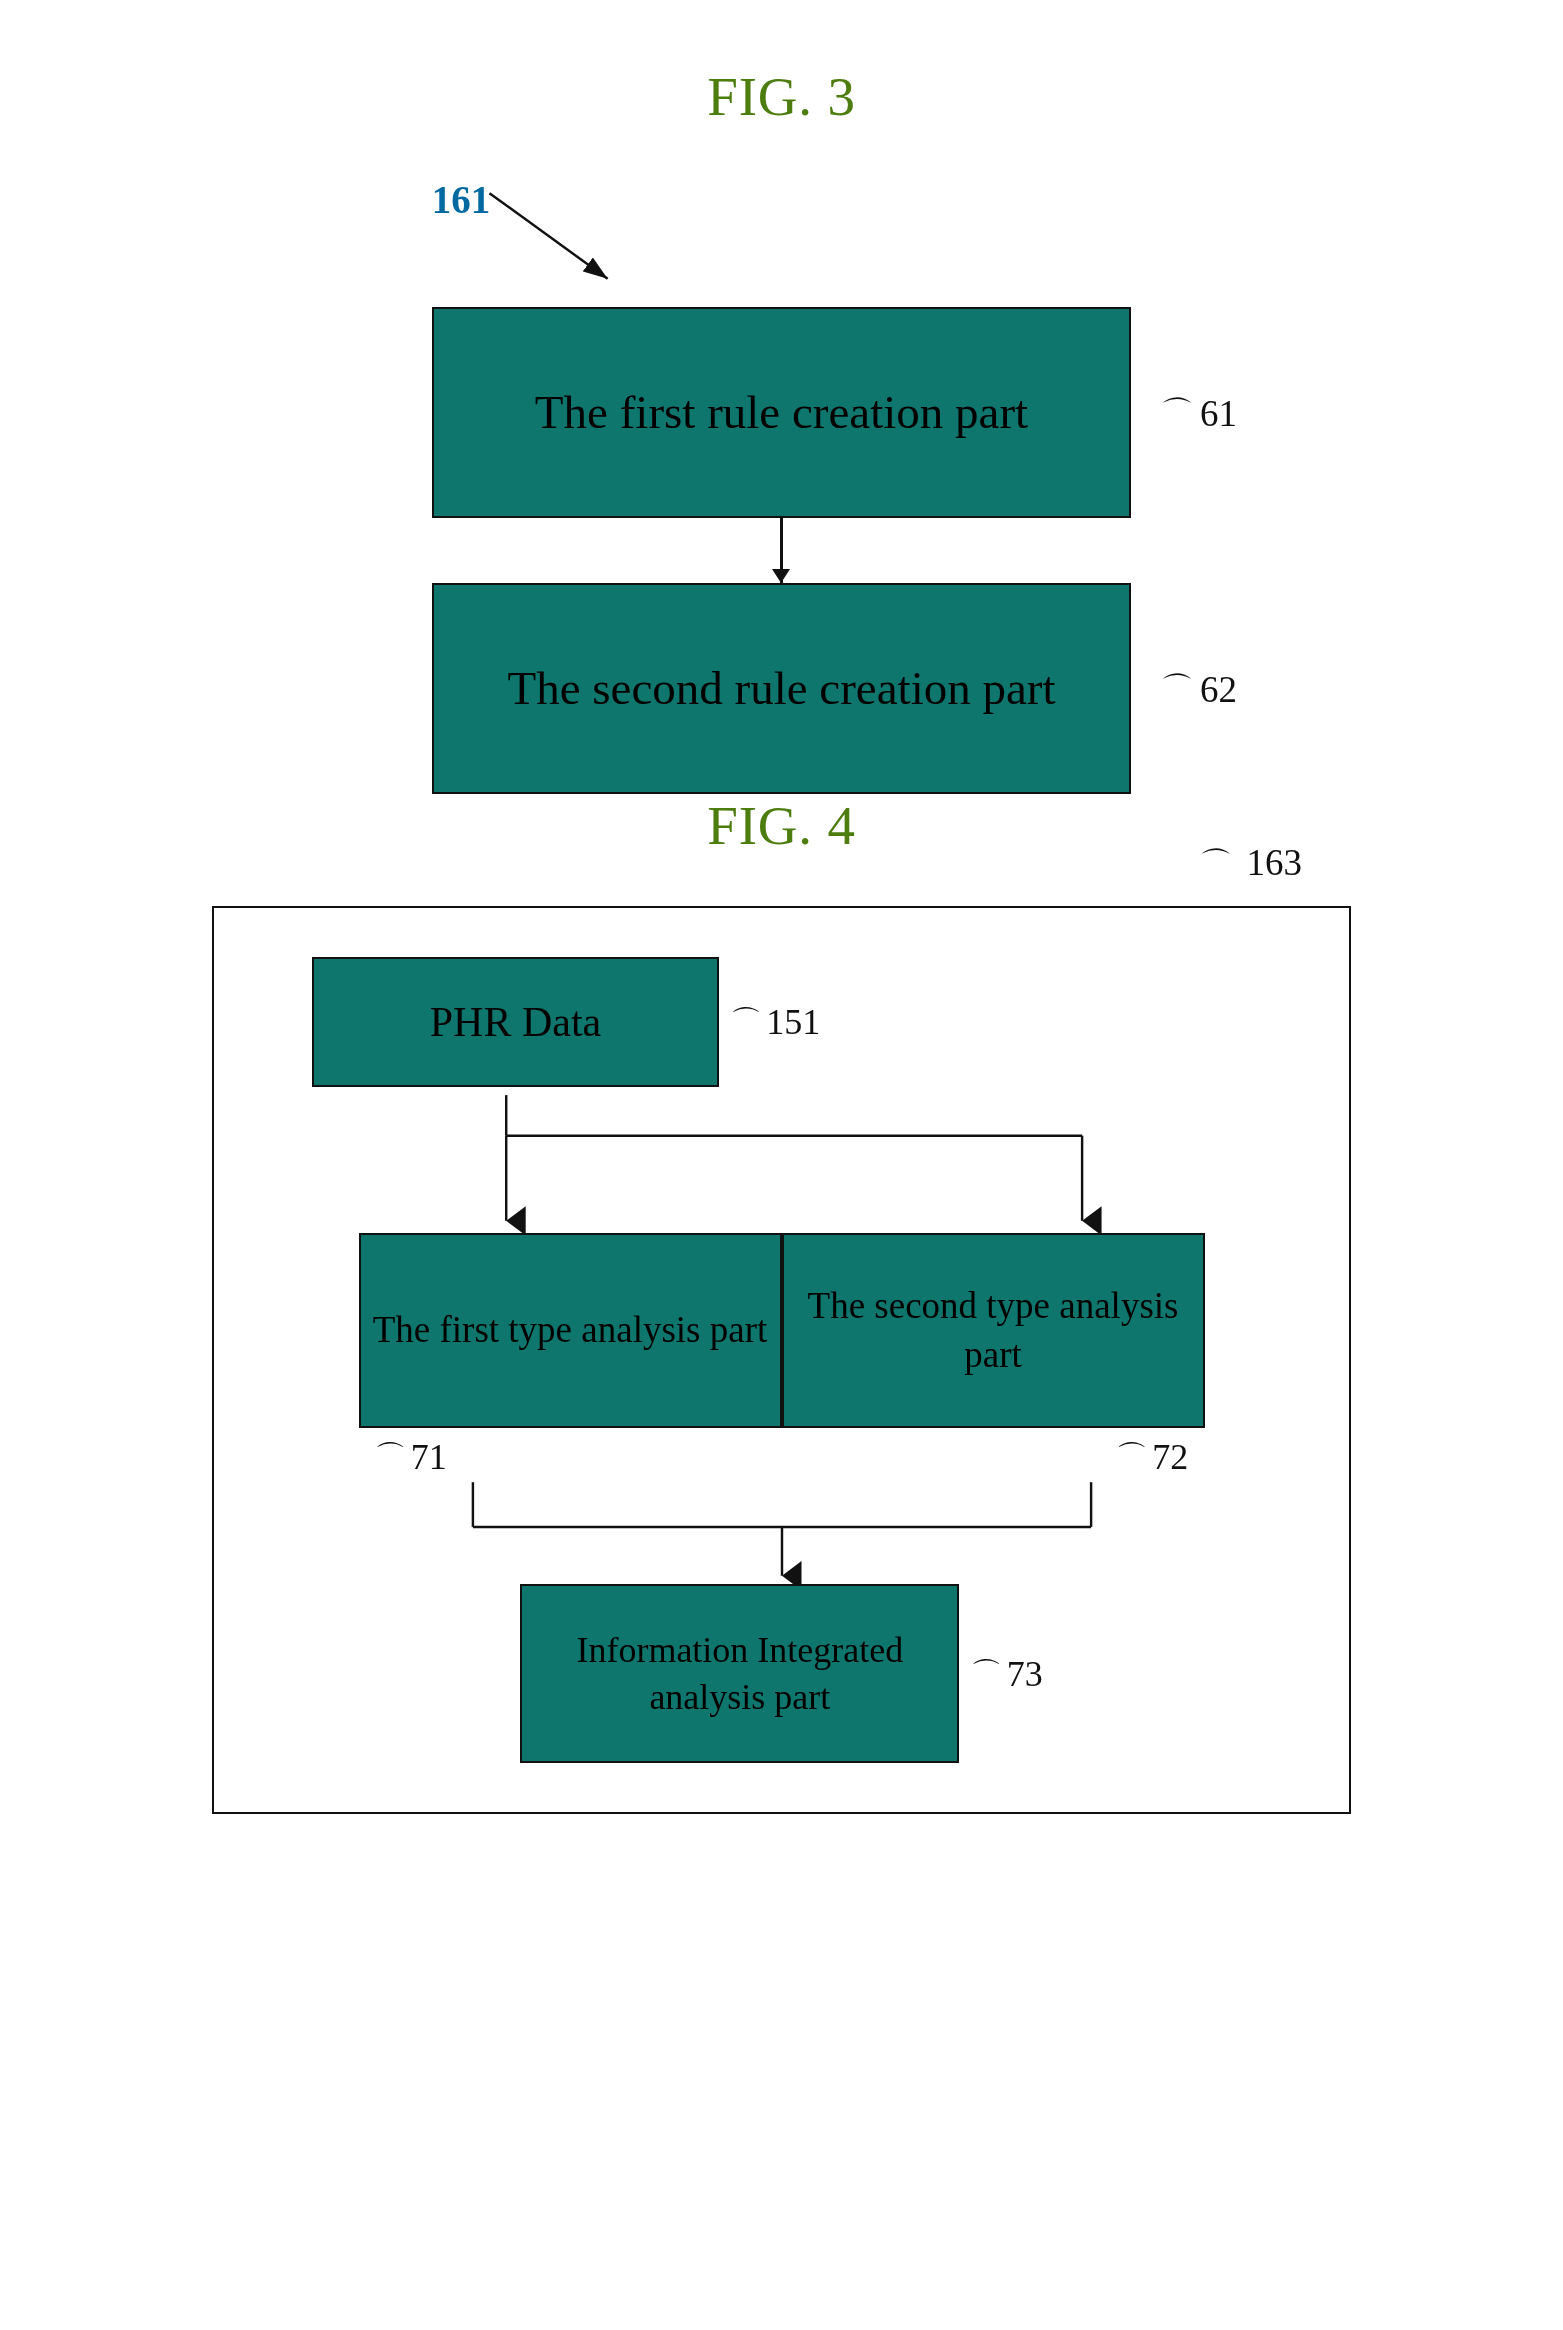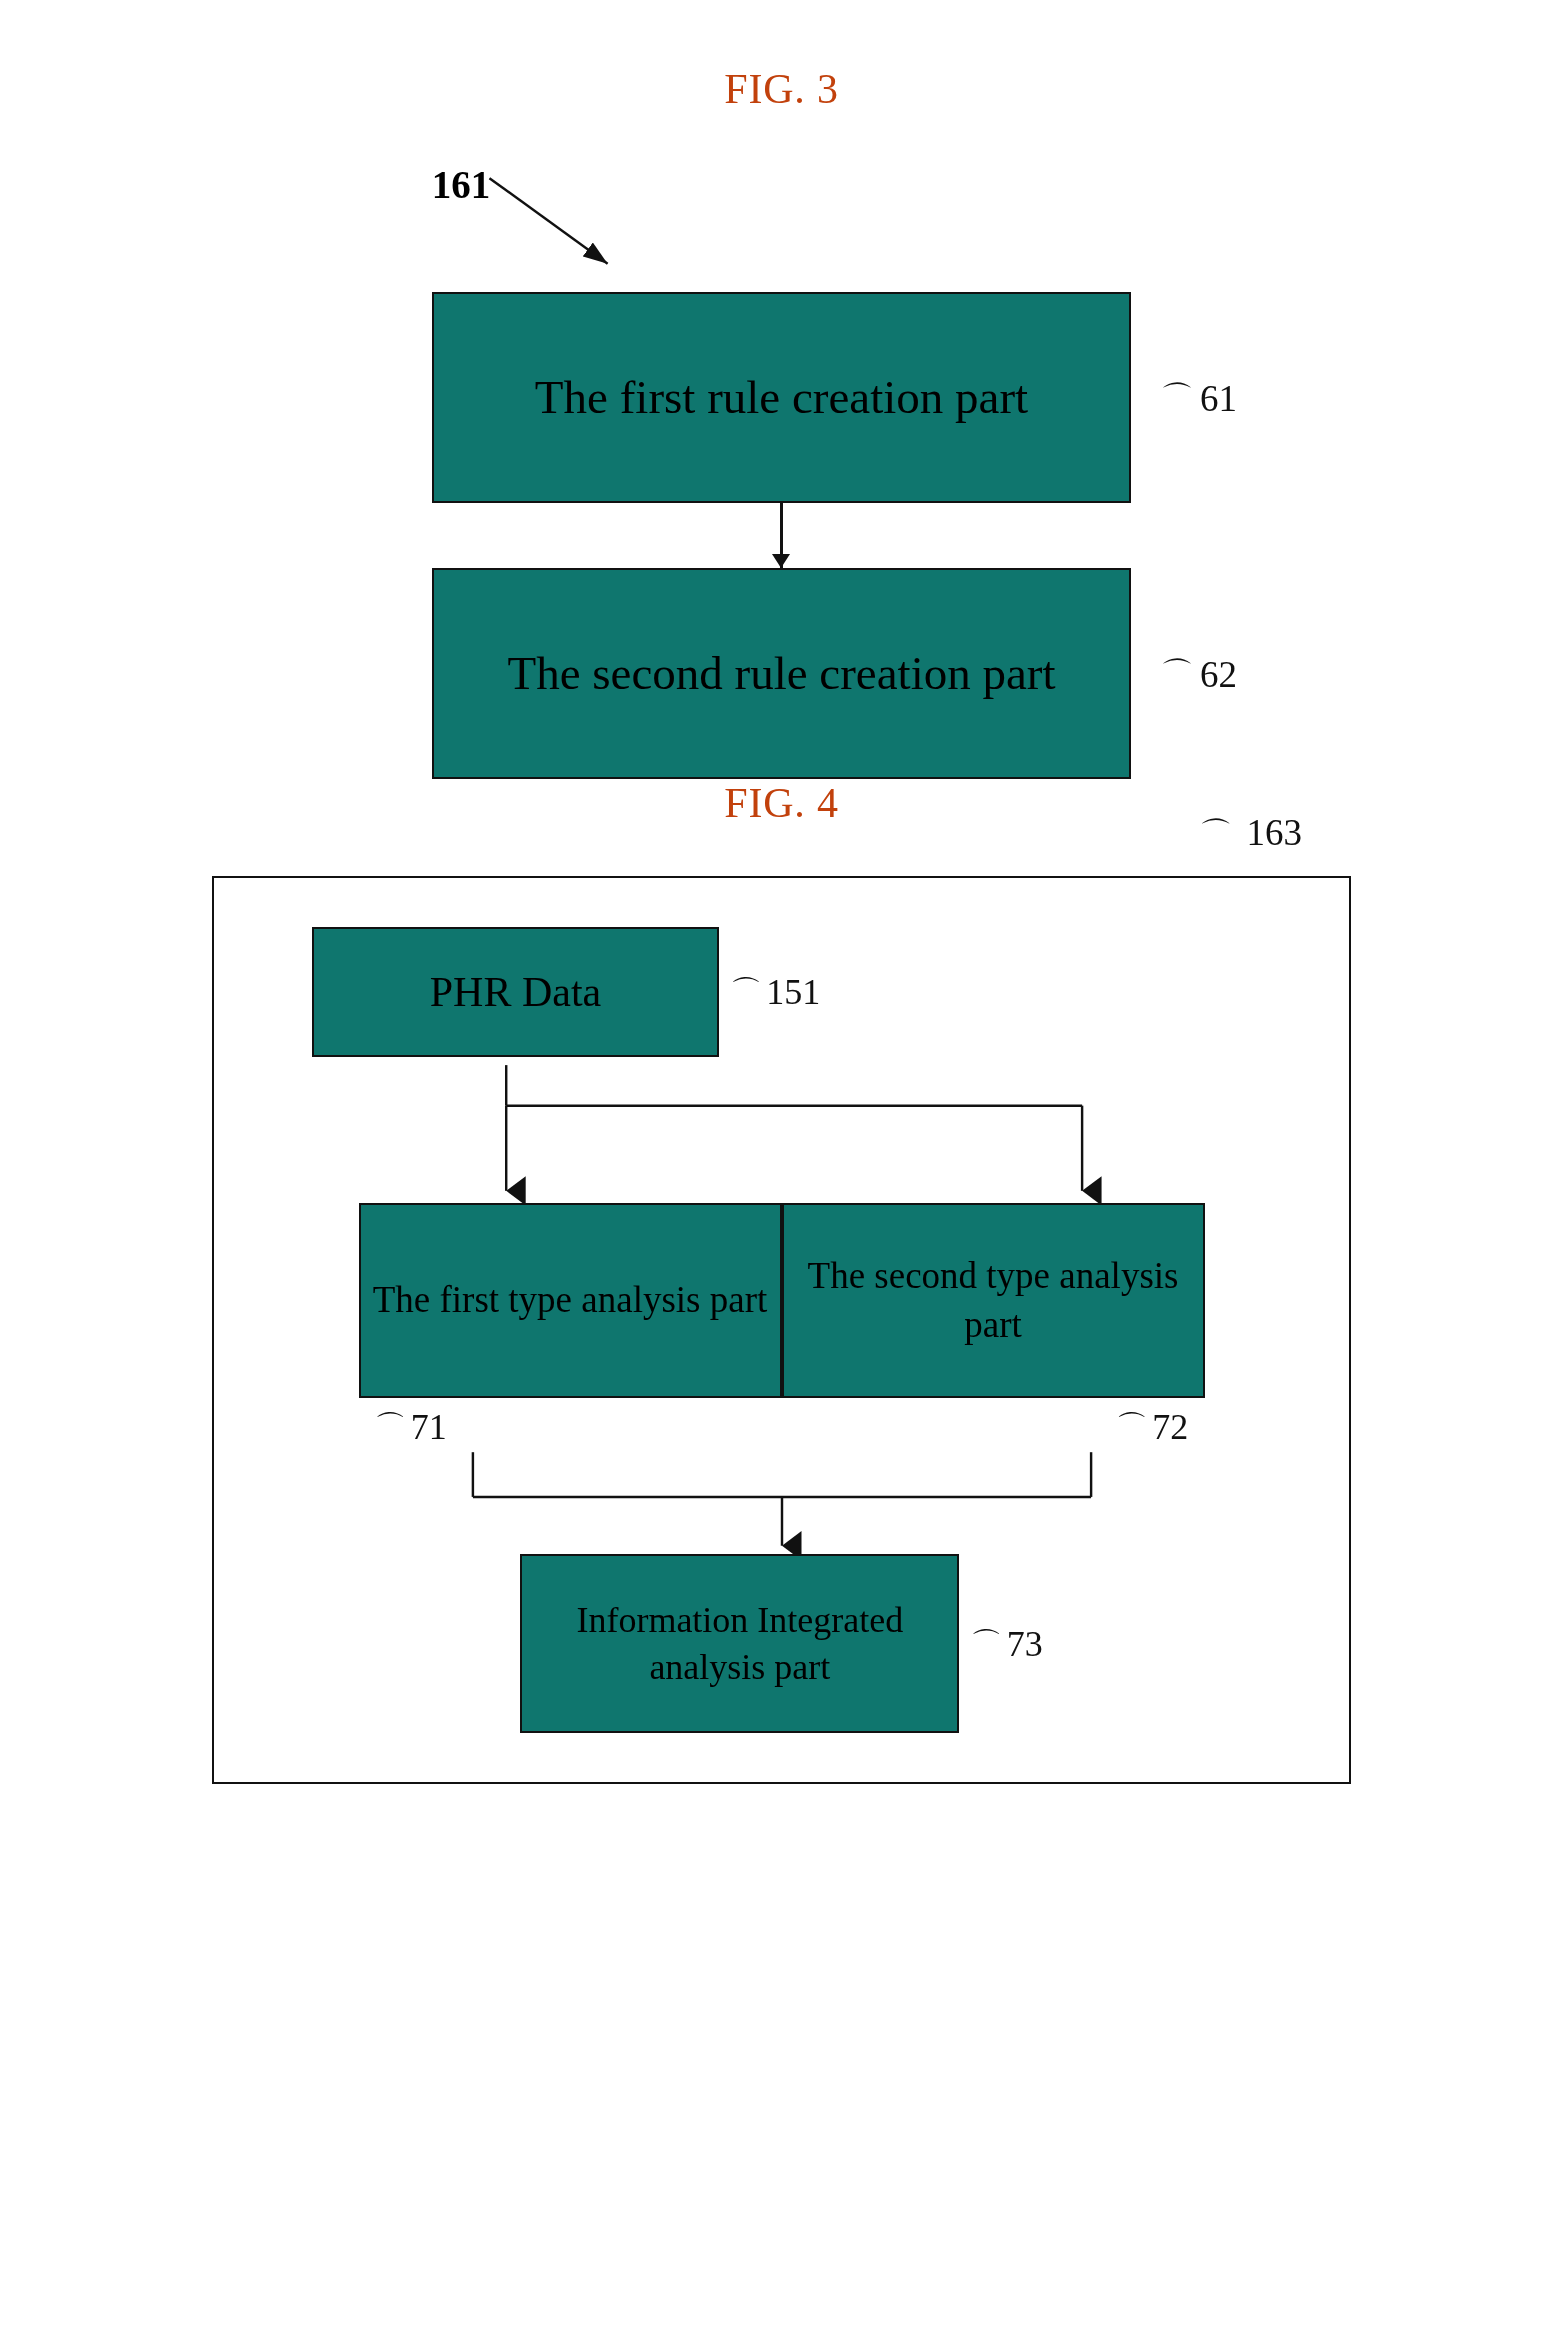--- a/index.html
+++ b/index.html
@@ -30,23 +30,23 @@
     
     .fig3-section {
       width: 100%;
       display: flex;
       flex-direction: column;
       align-items: center;
       padding-top: 65px;
     }
 
     .fig-title {
-      font-size: 42px;
+      font-size: 55px;
       font-weight: normal;
-      color: #c2410c;
+      color: #4d7c0f;
       margin-bottom: 49px;
       letter-spacing: 0.8px;
     }
 
     .diagram-container {
       position: relative;
       display: flex;
       flex-direction: column;
       align-items: center;
     }
@@ -58,21 +58,21 @@
       height: 130px;
       margin-bottom: 0px;
     }
 
     .label-161 {
       position: absolute;
       top: 0;
       left: 16.3px;
       font-size: 39px;
       font-weight: bold;
-      color: #000000;
+      color: #0369a1;
     }
 
     
     .diagonal-arrow {
       position: absolute;
       top: 8.1px;
       left: 49px;
       width: 163px;
       height: 106px;
     }

